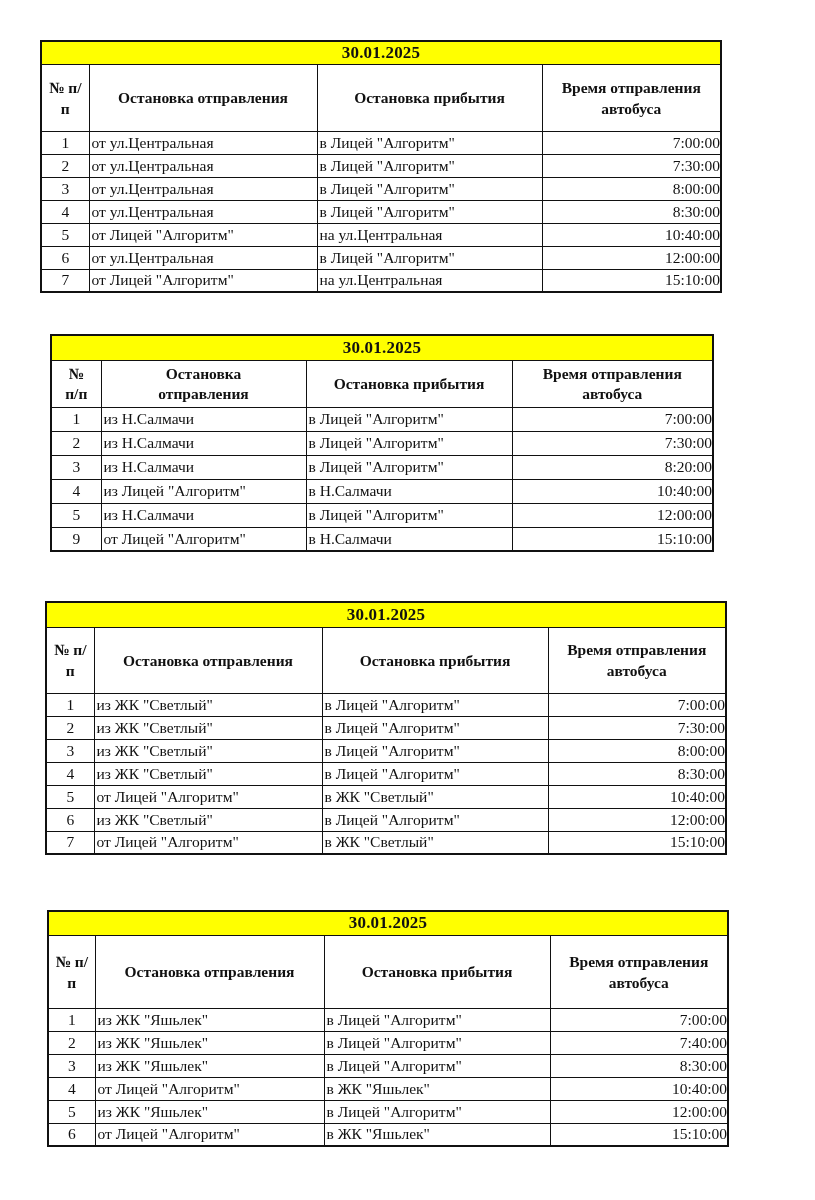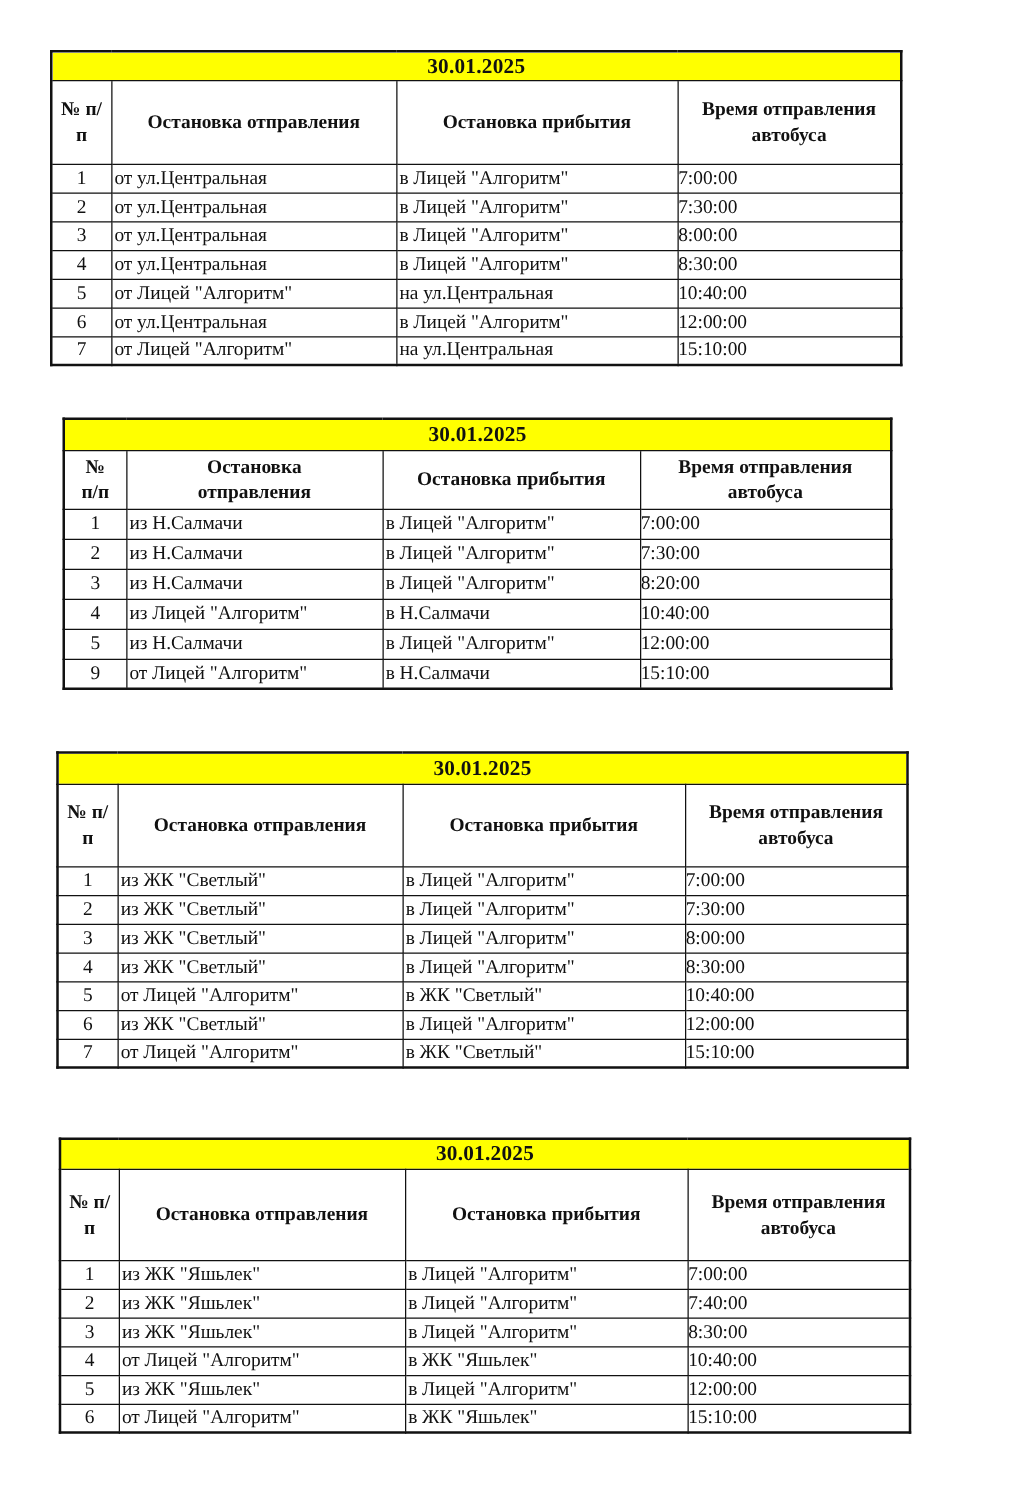--- a/index.html
+++ b/index.html
@@ -41,21 +41,21 @@
       text-align: center;
       line-height: 21px;
       white-space: normal;
     }
     .sched td {
       font-size: 15.5px;
       line-height: 20px;
     }
     .sched td.num { text-align: center; }
     .sched td.txt { text-align: left; padding-left: 2px; }
-    .sched td.time { text-align: left; margin-left: 44px; }
+    .sched td.time { text-align: right; margin-left: 44px; }
 
     #t1 { left: 40px; top: 40px; width: 680px; }
     #t2 { left: 50px; top: 334px; width: 662px; }
     #t3 { left: 45px; top: 601px; width: 680px; }
     #t4 { left: 47px; top: 910px; width: 680px; }
   </style>
 </head>
 <body>
 
 <table class="sched" id="t1">

